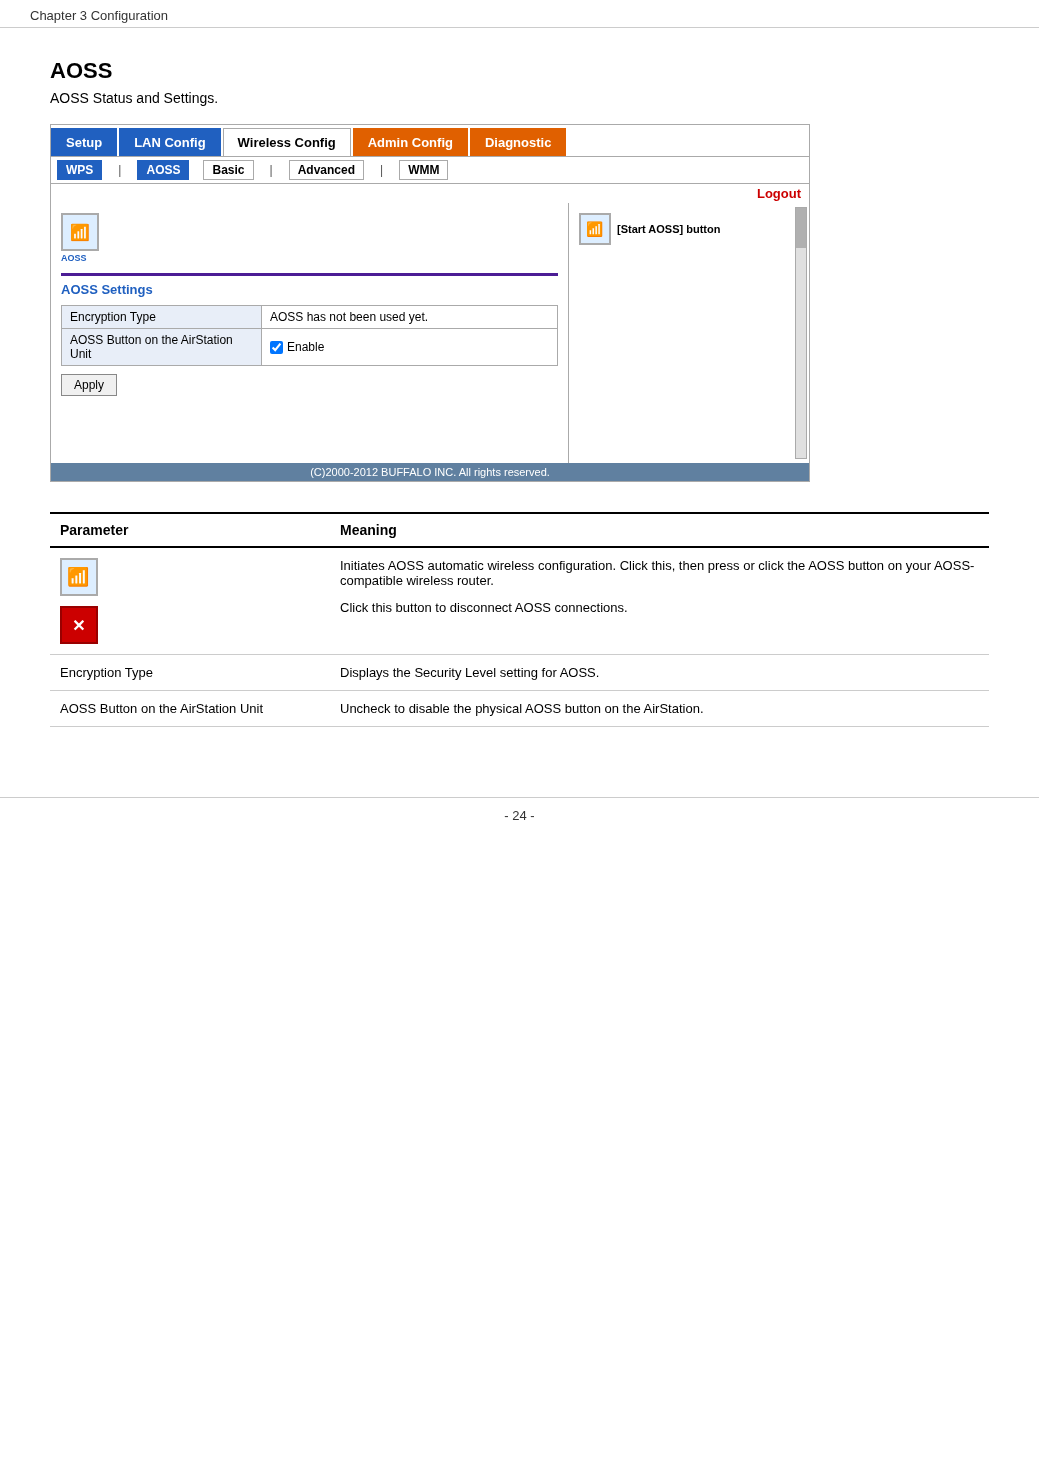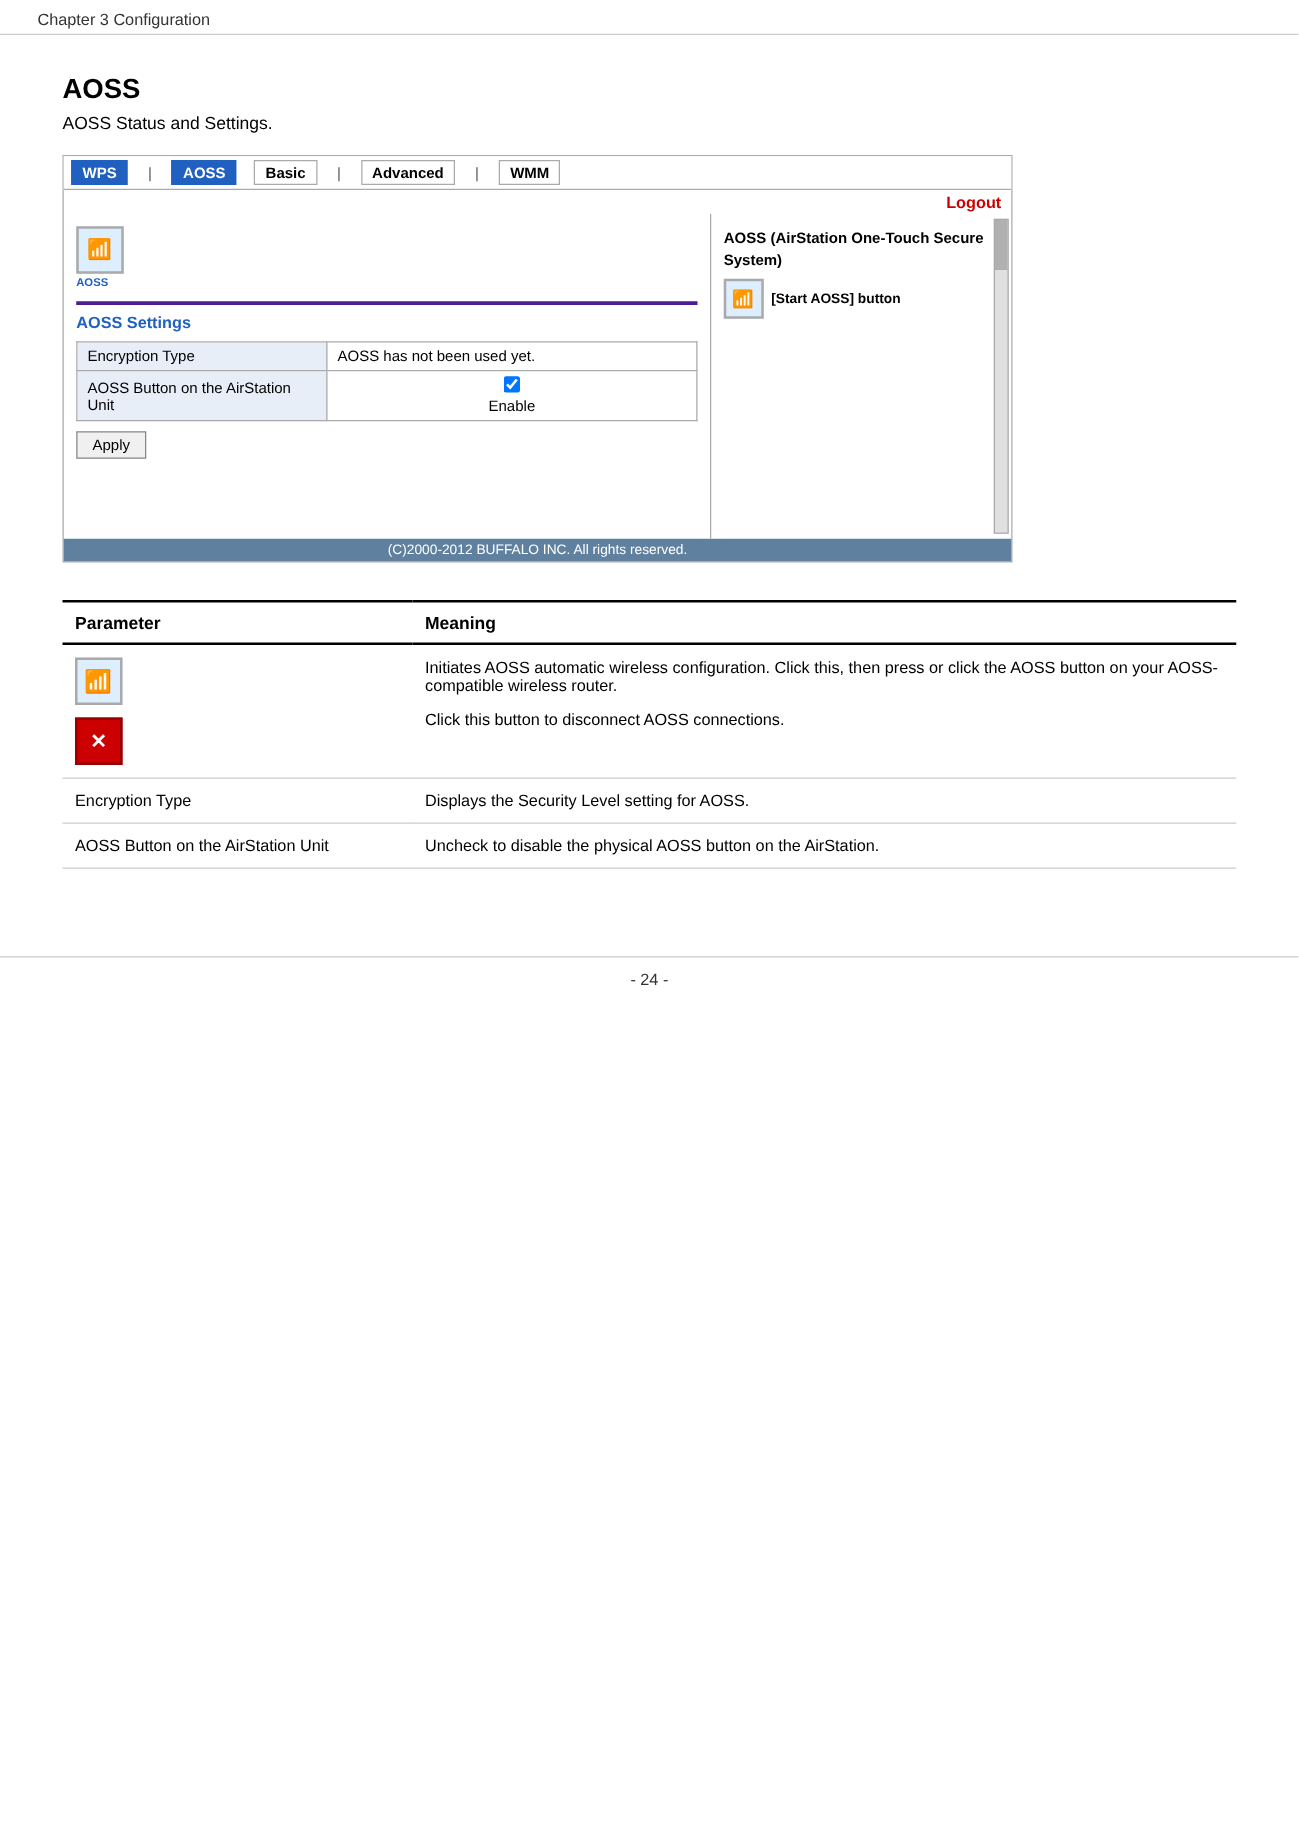--- a/index.html
+++ b/index.html
@@ -250,24 +250,23 @@
       top: 0;
       left: 0;
       right: 0;
       height: 40px;
       background: #b0b0b0;
     }
 
     
     .checkbox-label {
       display: flex;
-      align-items: center;
+      align-items: flex-end;
       gap: 4px;
       font-size: 12px;
-      flex-direction: column;
     }
 
     
     .param-table {
       width: 100%;
       border-collapse: collapse;
       margin-top: 26px;
     }
     .param-table th {
       text-align: left;
@@ -324,20 +323,27 @@
   <span>Chapter 3  Configuration</span>
 </div>
 
 <div class="main-content">
 
   <div class="page-title">AOSS</div>
   <div class="page-subtitle">AOSS Status and Settings.</div>
 
   <div class="ui-screenshot">
 
+    <div class="nav-bar">
+      <div class="nav-item blue-bg">Setup</div>
+      <div class="nav-item blue-bg">LAN Config</div>
+      <div class="nav-item white-bg">Wireless Config</div>
+      <div class="nav-item orange-bg">Admin Config</div>
+      <div class="nav-item orange-bg">Diagnostic</div>
+    </div>
 
     <div class="sub-nav">
       <div class="sub-nav-item active-blue">WPS</div>
       <span class="sub-nav-divider">|</span>
       <div class="sub-nav-item active-aoss">AOSS</div>
       <div class="sub-nav-item normal">Basic</div>
       <span class="sub-nav-divider">|</span>
       <div class="sub-nav-item normal">Advanced</div>
       <span class="sub-nav-divider">|</span>
       <div class="sub-nav-item normal">WMM</div>
@@ -378,21 +384,20 @@
           </tr>
         </tbody>
           </table>
 
         
         <button class="apply-btn">Apply</button>
 
       </div>
 
       <div class="ui-right">
-        <div class="help-title">AOSS (AirStation One-Touch Secure System)</div>
 
         <div class="help-aoss-icon-row">
           <div class="help-aoss-icon">
             <span style="font-size:14px;color:#2060c0;">📶</span>
           </div>
           <span style="font-weight:bold;font-size:11px;">[Start AOSS] button</span>
         </div>
 
 
         <div class="scrollbar-track">

